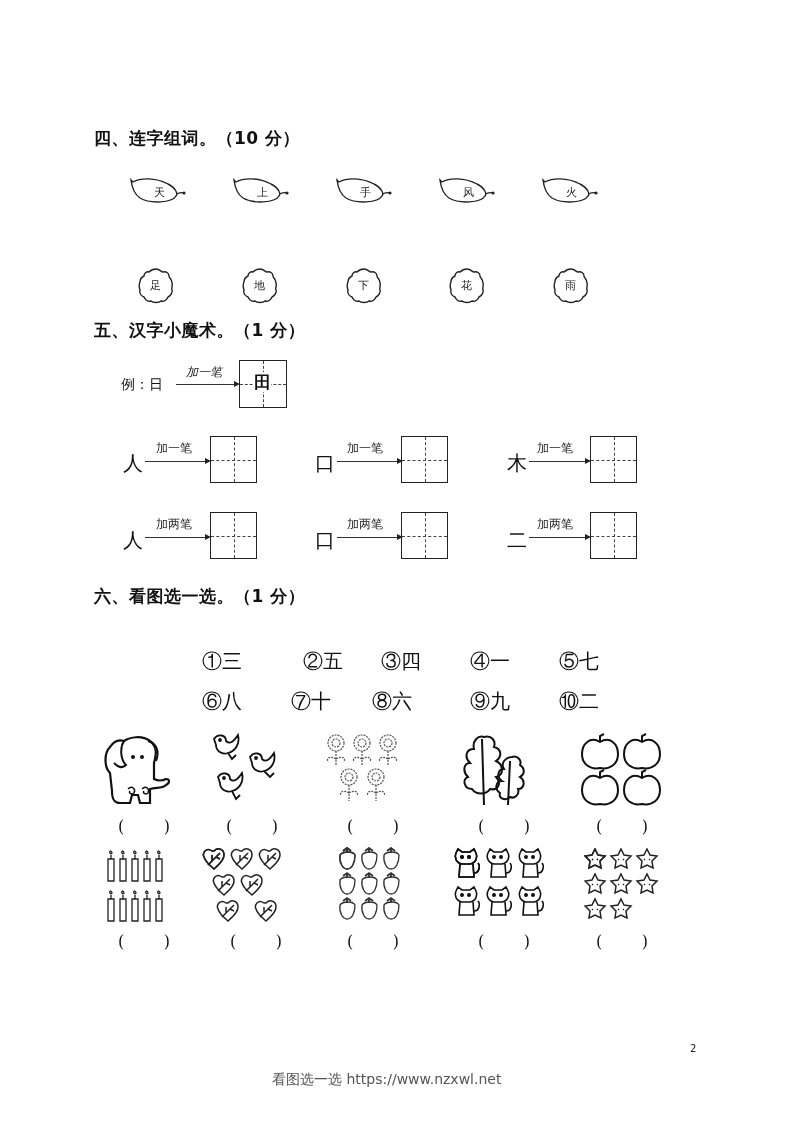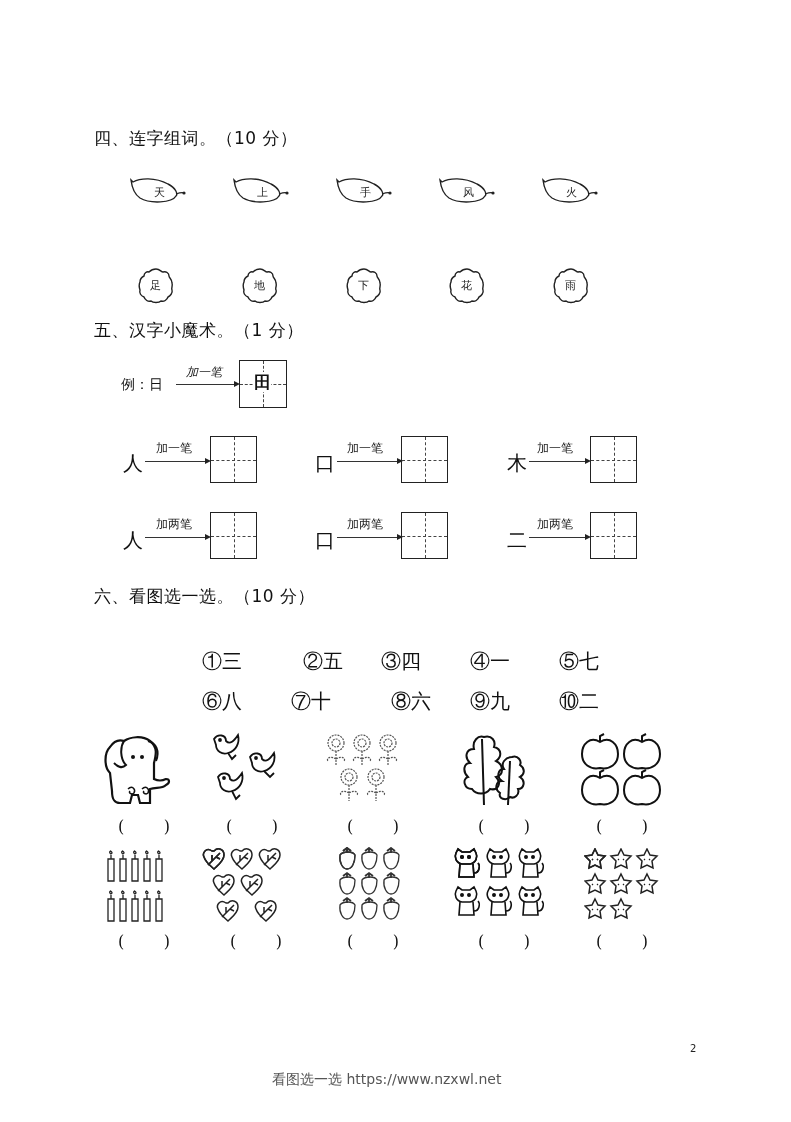--- a/index.html
+++ b/index.html
@@ -1,19 +1,19 @@
 <!DOCTYPE html>
 <html><head>
 <meta charset="utf-8">
 <style>
   html, body { margin: 0; padding: 0; background: #ffffff; }
   body { width: 791px; height: 1122px; position: relative; overflow: hidden;
          font-family: "DejaVu Serif", "Liberation Serif", serif; color: #111; }
   .abs { position: absolute; }
-  .heading { font-family: "DejaVu Sans", "Liberation Sans", sans-serif; font-weight: normal;
+  .heading { font-family: "DejaVu Sans", "Liberation Sans", sans-serif; font-weight: bold;
              font-size: 17px; color: #111; letter-spacing: 0.5px; }
   .leaf { width: 56px; height: 30px; }
   .leaf-char, .flower-char { position: absolute; font-size: 11px; color: #222;
              font-family: "DejaVu Serif", serif; }
   .flower { width: 40px; height: 40px; }
   .arrow-label { font-size: 12px; color: #222; font-family: "DejaVu Serif", serif; }
   .base-char { font-size: 20px; color: #111; font-family: "DejaVu Serif", serif; }
   .grid-box { width: 47px; height: 47px; border: 1.5px solid #222; box-sizing: border-box; }
   .grid-box .vl { position: absolute; left: 50%; top: 0; bottom: 0; border-left: 1px dashed #444; }
   .grid-box .hl { position: absolute; top: 50%; left: 0; right: 0; border-top: 1px dashed #444; }
@@ -172,31 +172,31 @@
   <span class="abs base-char" style="left:507px; top:527px;">二</span>
   <div class="abs arrow-line" style="left:529px; top:537px; width:58px;"></div>
   <div class="abs arrow-head" style="left:585px; top:534px;"></div>
   <span class="abs arrow-label" style="left:537px; top:516px;">加两笔</span>
   <div class="abs grid-box" style="left:590px; top:512px;">
       <div class="vl"></div>
       <div class="hl"></div>
     </div>
 </div>
 
-<div class="abs heading" style="left:94px; top:585px;">六、看图选一选。（10 分）</div>
+<div class="abs heading" style="left:94px; top:585px;">六、看图选一选。（1 分）</div>
 
 <div>
   <span class="abs option" style="left:202px; top:648px;text-align:right;">①三</span>
   <span class="abs option" style="left:303px; top:648px;">②五</span>
   <span class="abs option" style="left:381px; top:648px;">③四</span>
   <span class="abs option" style="left:470px; top:648px;">④一</span>
   <span class="abs option" style="left:559px; top:648px;">⑤七</span>
   <span class="abs option" style="left:202px; top:688px;">⑥八</span>
   <span class="abs option" style="left:291px; top:688px;">⑦十</span>
-  <span class="abs option" style="left:391px; top:688px;">⑧六</span>
+  <span class="abs option" style="left:372px; top:688px;">⑧六</span>
   <span class="abs option" style="left:470px; top:688px;">⑨九</span>
   <span class="abs option" style="left:559px; top:688px;">⑩二</span>
 </div>
 
 <div>
 
   <svg class="abs" style="left:100px; top:733px;" width="74" height="76" viewBox="0 0 74 76">
     <path d="M10 14 C4 20 4 34 10 40 L12 58 C12 66 14 70 20 70 L30 70 L32 62 L38 62 L40 70 L50 70 L50 56 C56 54 62 56 66 52 C70 50 70 46 66 46 C62 48 58 48 54 46 L54 30 C56 22 58 14 50 8 C42 2 30 4 24 8 C18 6 14 8 10 14 Z" fill="none" stroke="#111" stroke-width="2.2"></path>
     <path d="M24 8 C20 14 20 26 26 32 C22 36 18 34 14 30" fill="none" stroke="#111" stroke-width="2"></path>
     <path d="M48 8 C56 10 60 18 56 28" fill="none" stroke="#111" stroke-width="2"></path>

